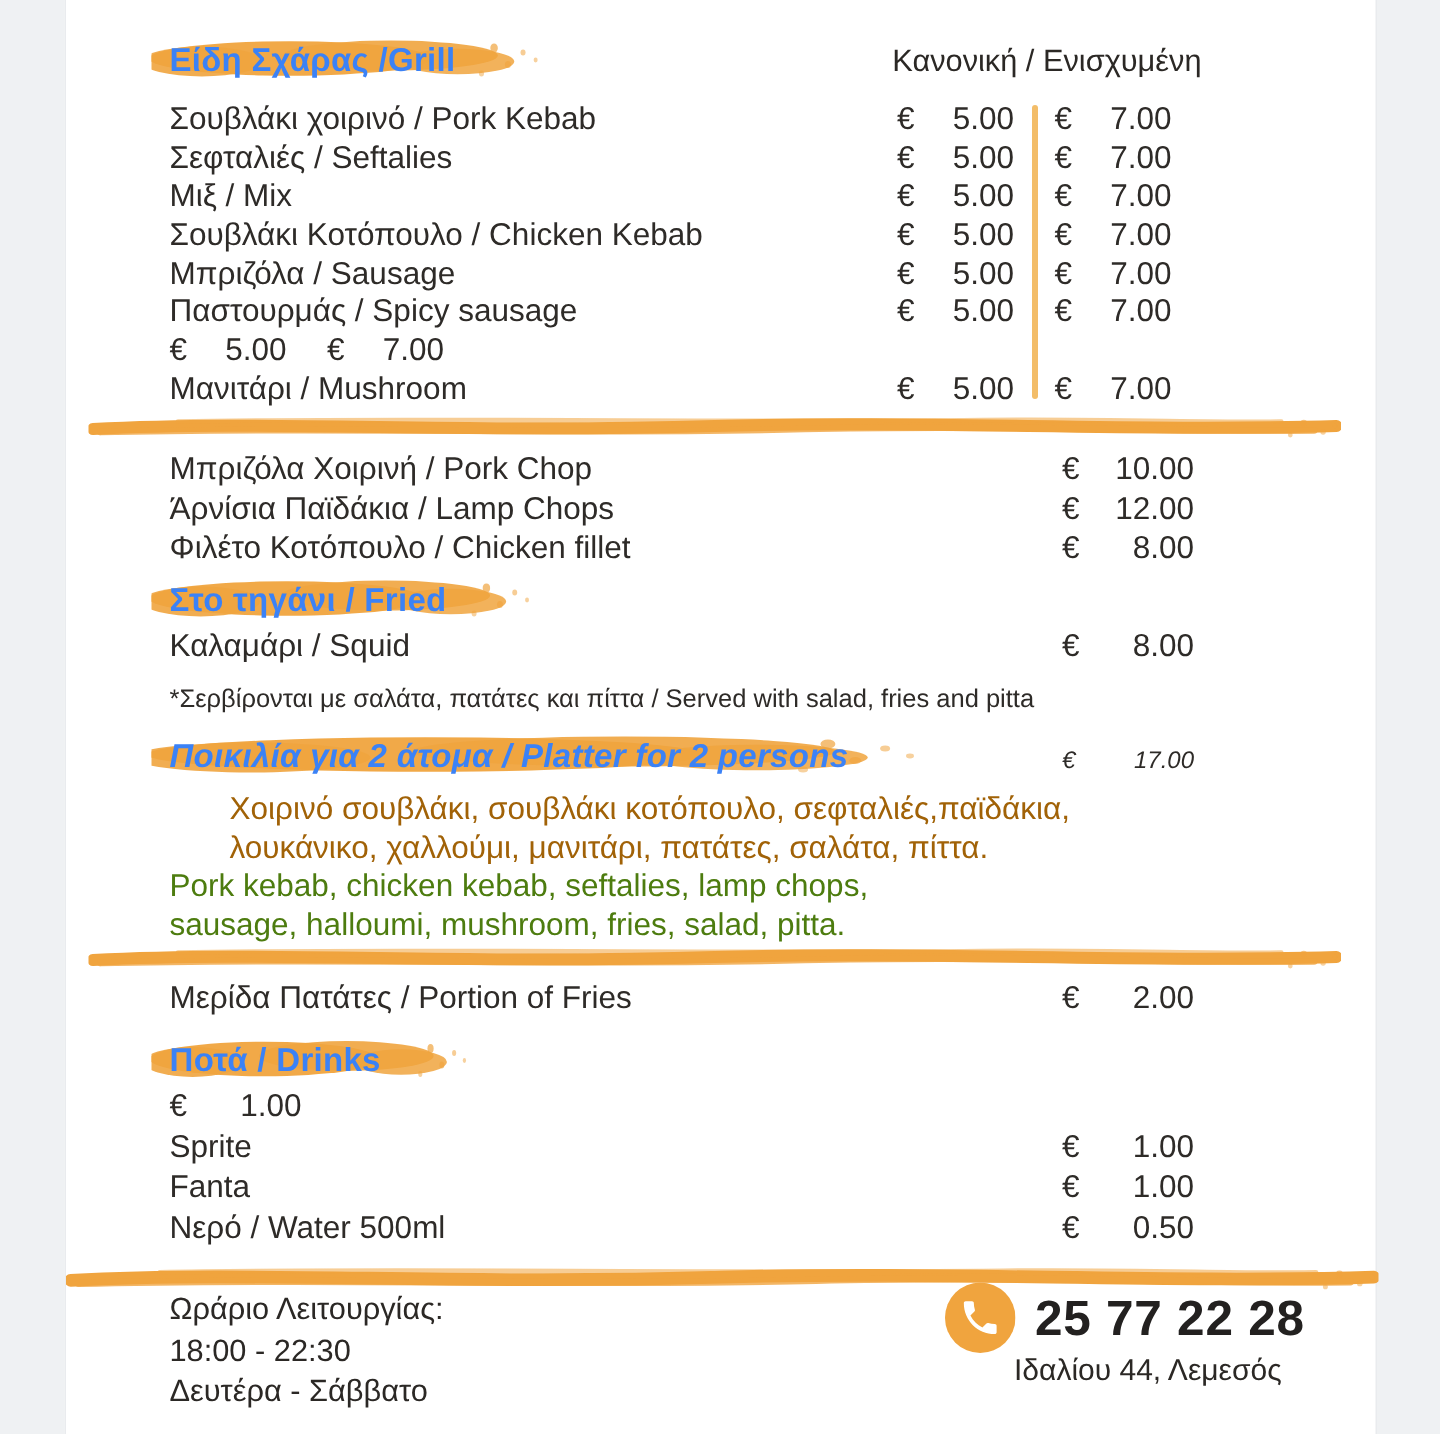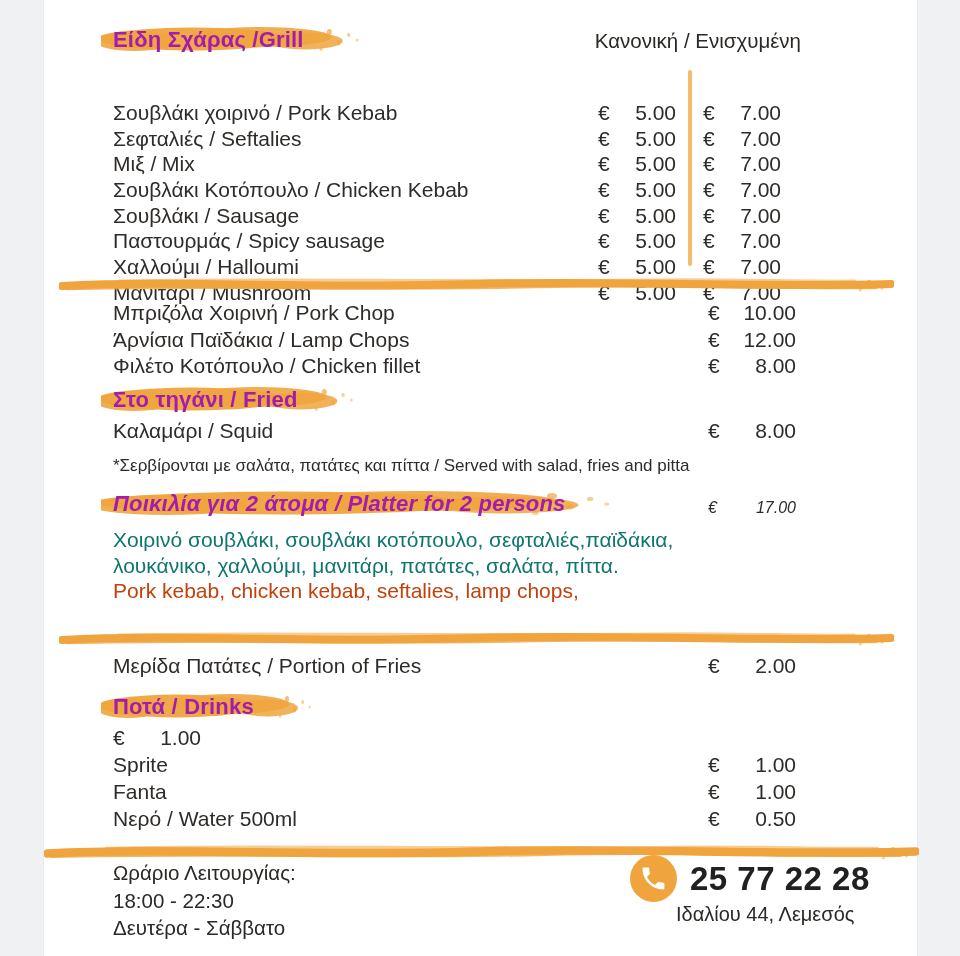--- a/index.html
+++ b/index.html
@@ -13,37 +13,37 @@
   }
   .paper {
     position:absolute; left:43px; top:0; width:875px; height:956px;
     background:#ffffff;
     border-left:1px solid #e9ebee; border-right:1px solid #e9ebee;
   }
 
   
   .section-title {
     position:absolute; display:inline-block; white-space:nowrap;
-    font-size:22px; font-weight:700; color:#a21caf; letter-spacing:.2px;
+    font-size:22px; font-weight:700; color:#3b82f6; letter-spacing:.2px;
   }
   .section-title .txt { position:relative; z-index:1; }
   .brush {
     position:absolute; left:-12px; top:-5px;
     width:calc(100% + 78px); height:34px; z-index:0;
   }
 
   
   .row { display:flex; align-items:center; font-size:21px; color:#2e2b28; }
   .name { flex:1; white-space:nowrap; }
   .price { display:flex; justify-content:space-between; white-space:nowrap; }
   .dual-reg { width:78px; margin-right:27px; }
   .dual-enh { width:78px; }
   .single { width:88px; }
 
-  .grill-list { position:absolute; left:69px; top:67px; width:668px;margin-top:33px; }
+  .grill-list { position:absolute; left:69px; top:67px; width:668px; }
   .grill-list .row { height:25.7px; }
   .vsep {
     position:absolute; left:644px; top:70px; width:4px; height:196px;
     background:#f3bd69; border-radius:2px;
   }
   .col-header {
     position:absolute; top:29px; left:440px; width:317px;
     text-align:right; font-size:20.5px; color:#2b2825; white-space:nowrap;
   }
   .divider { position:absolute; height:18px; }
@@ -58,22 +58,22 @@
     position:absolute; left:69px; top:456px;
     font-size:17px; color:#2e2b28; white-space:nowrap;
   }
 
   .platter-row { position:absolute; left:69px; top:487px; width:683px; height:30px;
                  display:flex; align-items:flex-end;font-style:italic; }
   .platter-row .title-wrap { flex:1; position:relative; }
   .platter-row .section-title { position:relative; }
 
   .desc { position:absolute; left:69px; top:527px; font-size:21px; line-height:25.5px; }
-  .desc .gr { color:#0f766e; }
-  .desc .en { color:#c2410c; }
+  .desc .gr { color:#a16207;margin-left:40px; }
+  .desc .en { color:#4d7c0f; }
 
   .drinks-list { position:absolute; left:69px; top:724px; width:683px; }
   .drinks-list .row { height:27.2px; }
 
   .footer-left {
     position:absolute; left:69px; top:859px;
     font-size:20.5px; line-height:27.5px; color:#2b2825; white-space:nowrap;
   }
   .footer-right { position:absolute; left:586px; top:855px; width:250px; }
   .phone-line { display:flex; align-items:center; }
@@ -167,21 +167,21 @@
       <span class="price dual-reg">
           <span>€</span>
           <span>5.00</span>
         </span>
       <span class="price dual-enh">
           <span>€</span>
           <span>7.00</span>
         </span>
     </div>
     <div class="row">
-      <span class="name">Σουβλάκι / Sausage</span>
+      <span class="name">Μπριζόλα / Sausage</span>
       <span class="price dual-reg">
           <span>€</span>
           <span>5.00</span>
         </span>
       <span class="price dual-enh">
           <span>€</span>
           <span>7.00</span>
         </span>
     </div>
     <div class="row">
@@ -189,21 +189,20 @@
       <span class="price dual-reg">
           <span>€</span>
           <span>5.00</span>
         </span>
       <span class="price dual-enh">
           <span>€</span>
           <span>7.00</span>
         </span>
     </div>
     <div class="row">
-      <span class="name">Χαλλούμι / Halloumi</span>
       <span class="price dual-reg">
           <span>€</span>
           <span>5.00</span>
         </span>
       <span class="price dual-enh">
           <span>€</span>
           <span>7.00</span>
         </span>
     </div>
     <div class="row">
@@ -278,20 +277,21 @@
     <span class="price single">
         <span>€</span>
         <span>17.00</span>
       </span>
   </div>
 
   <div class="desc">
     <div class="gr">Χοιρινό σουβλάκι, σουβλάκι κοτόπουλο, σεφταλιές,παϊδάκια,</div>
     <div class="gr">λουκάνικο, χαλλούμι, μανιτάρι, πατάτες, σαλάτα, πίττα.</div>
     <div class="en">Pork kebab, chicken kebab, seftalies, lamp chops,</div>
+    <div class="en">sausage, halloumi, mushroom, fries, salad, pitta.</div>
   </div>
 
   <div class="divider" style="left:15px; top:630px; width:835px;">
     <svg viewBox="0 0 840 18" preserveAspectRatio="none">
         <use href="#divider-shape"></use>
       </svg>
   </div>
 
   <div class="single-row row" style="top:653px;">
     <span class="name">Μερίδα Πατάτες / Portion of Fries</span>

